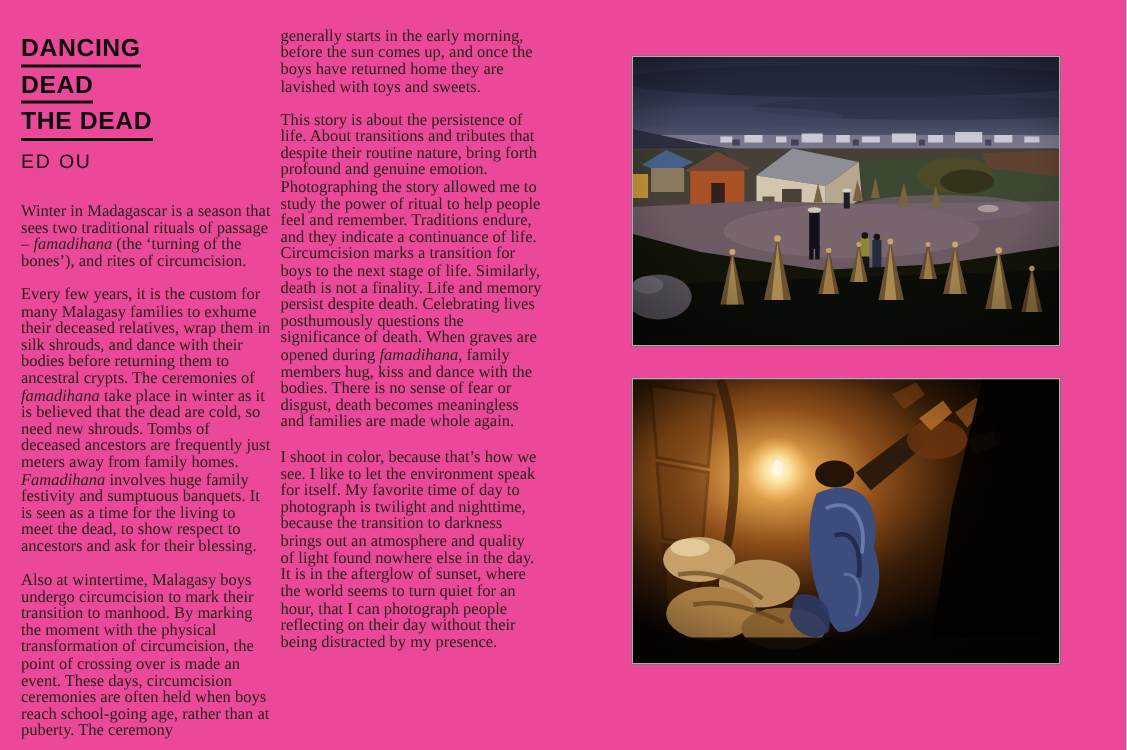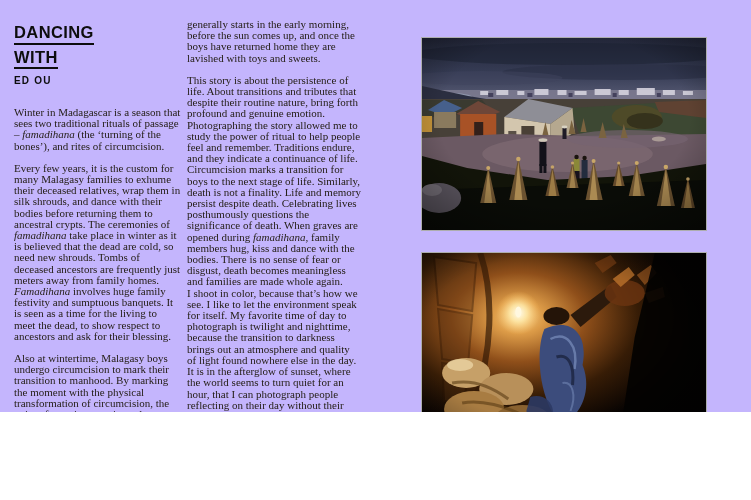--- a/index.html
+++ b/index.html
@@ -1,45 +1,46 @@
 <!DOCTYPE html>
 <html><head>
 <meta charset="utf-8">
 <style>
   html,body{margin:0;padding:0;background:#ffffff;}
-  .page{position:relative;width:751px;height:412px;background:#c4b5fd;overflow:hidden;
+  .page{position:relative;width:751px;height:500px;background:#ec4899;overflow:hidden;
         font-family:"Liberation Serif",serif;}
   
   .col-left{position:absolute;left:14px;top:24px;width:167px;}
   .article-title{margin:0;font-family:"Liberation Sans",sans-serif;font-weight:bold;
                  font-size:16.5px;line-height:1;color:#0d0d0d;letter-spacing:.4px;}
   .title-line{display:table;border-bottom:2px solid #0d0d0d;padding-bottom:2px;margin-bottom:4px;}
-  .byline{font-family:"Liberation Sans",sans-serif;font-weight:bold;font-size:10px;
+  .byline{font-family:"Liberation Sans",sans-serif;font-weight:normal;font-size:13px;
           letter-spacing:1.2px;color:#0d0d0d;margin-top:6px;}
   .article-text p{margin:0 0 11px 0;font-size:11px;line-height:11.2px;color:#262019;}
-  .article-text p.flush{margin-bottom:0;}
+  .article-text p.flush{margin-bottom:12px;}
   .col-left .article-text{margin-top:21px;}
   
   .col-mid{position:absolute;left:187px;top:19px;width:174px;}
   
   .photo{position:absolute;margin:0;border:1px solid #adadad;background:#000;overflow:hidden;}
   .photo-top{left:421px;top:37px;width:284px;height:192px;}
   .photo-bottom{left:421px;top:252px;width:284px;height:189px;}
   .photo svg{display:block;width:100%;height:100%;}
 </style>
 </head>
 <body>
 
 <div class="page">
 
   <div class="col-left">
     <header>
       <h1 class="article-title">
         <span class="title-line">DANCING</span>
-        <span class="title-line">WITH</span>
+        <span class="title-line">DEAD</span>
+        <span class="title-line">THE DEAD</span>
       </h1>
       <div class="byline">ED OU</div>
     </header>
     <div class="article-text">
       <p>Winter in Madagascar is a season that sees two traditional rituals of passage – <i>famadihana</i> (the ‘turning of the bones’), and rites of circumcision.</p>
       <p>Every few years, it is the custom for many Malagasy families to exhume their deceased relatives, wrap them in silk shrouds, and dance with their bodies before returning them to ancestral crypts. The ceremonies of <i>famadihana</i> take place in winter as it is believed that the dead are cold, so need new shrouds. Tombs of deceased ancestors are frequently just meters away from family homes. <i>Famadihana</i> involves huge family festivity and sumptuous banquets. It is seen as a time for the living to meet the dead, to show respect to ancestors and ask for their blessing.</p>
       <p>Also at wintertime, Malagasy boys undergo circumcision to mark their transition to manhood. By marking the moment with the physical transformation of circumcision, the point of crossing over is made an event. These days, circumcision ceremonies are often held when boys reach school-going age, rather than at puberty. The ceremony</p>
     </div>
   </div>
 

